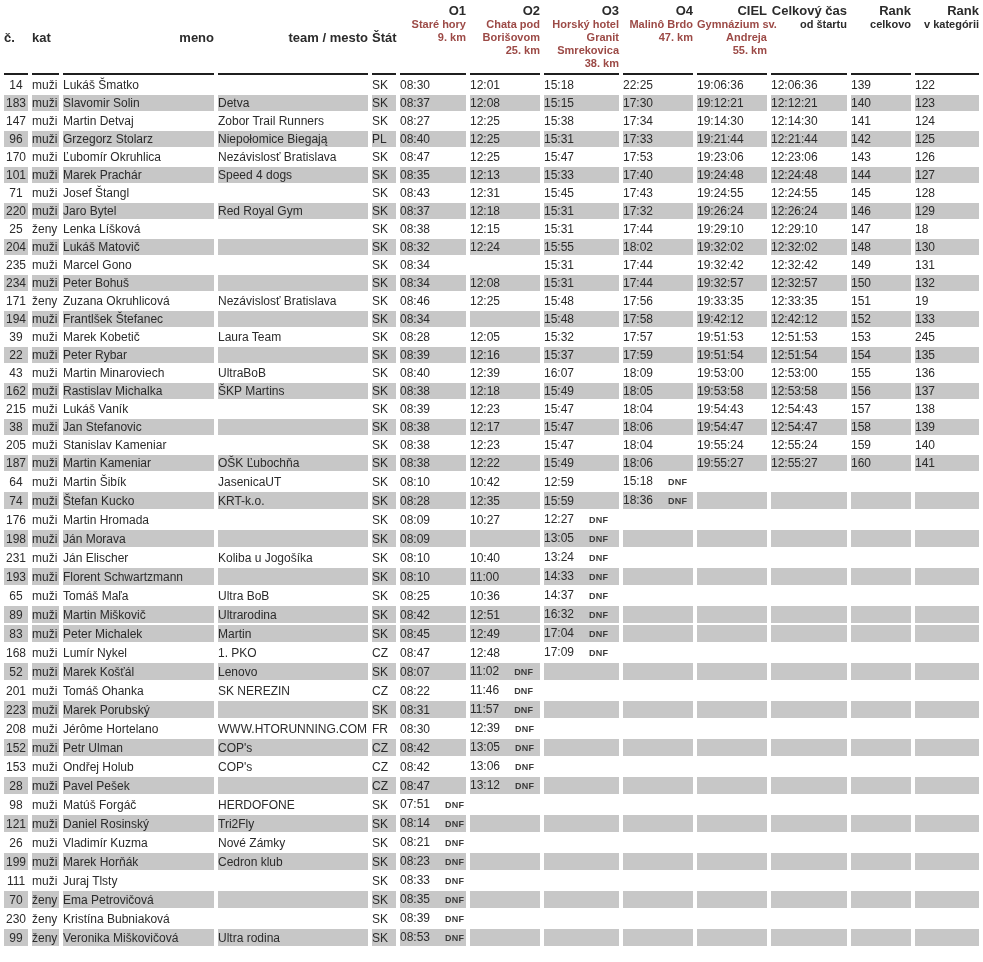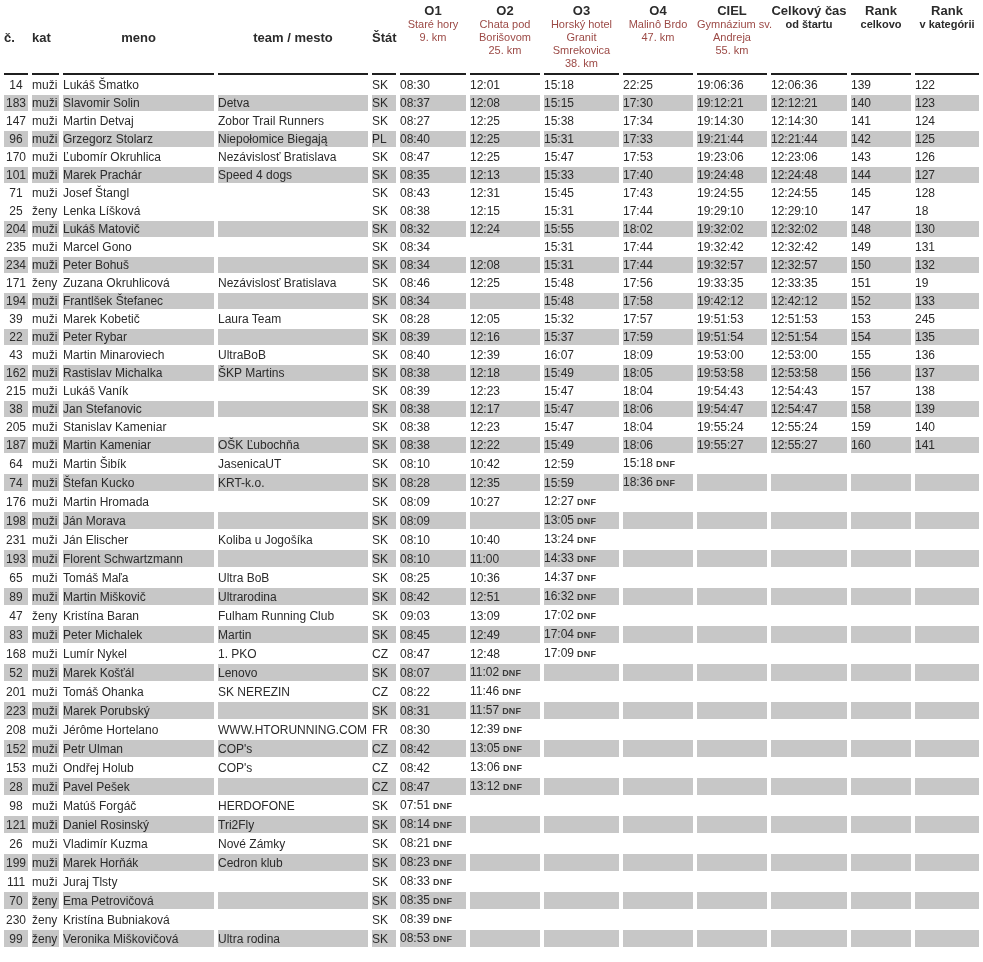--- a/index.html
+++ b/index.html
@@ -26,41 +26,41 @@
     border-bottom:2px solid var(--rule);
     padding:2px 0 3px 0;
     font-weight:700;
     font-size:13px;
     line-height:14px;
     white-space:nowrap;
     overflow:visible;
   }
   thead th .hmain{font-weight:700;font-size:13px;line-height:14px;}
   thead th .hsub{font-weight:700;font-size:11px;line-height:13px;}
-  thead th .hsub.red{color:var(--red);font-weight:400;}
+  thead th .hsub.red{color:var(--red);font-weight:700;}
   thead th .mid{margin-top:27px;}
 
   tbody td{
     height:16px;
     line-height:16px;
     font-size:12px;
     white-space:nowrap;
     overflow:hidden;
     padding:0;
   }
   tr.alt td{background:var(--alt-bg);}
   td.al-right{text-align:center;}
   td.al-left{text-align:left;}
   th.al-left{text-align:left;}
-  th.al-center{text-align:center;margin-top:46px;}
+  th.al-center{text-align:right;margin-top:46px;}
   .dnf{
     font-size:9px;
     font-weight:700;
     letter-spacing:.2px;
-    margin-left:3px;
+    margin-left:15px;
     color:#3a3a3a;
   }
 </style>
 </head>
 <body>
 
 <table>
   <colgroup>
     <col class="w0">
       <col class="w1">
@@ -235,20 +235,35 @@
         <td class="al-left">SK</td>
         <td class="al-left">08:43</td>
         <td class="al-left">12:31</td>
         <td class="al-left">15:45</td>
         <td class="al-left">17:43</td>
         <td class="al-left">19:24:55</td>
         <td class="al-left">12:24:55</td>
         <td class="al-left">145</td>
         <td class="al-left">128</td>
       </tr>
+      <tr class="alt">
+        <td class="al-right">220</td>
+        <td class="al-left">muži</td>
+        <td class="al-left">Jaro Bytel</td>
+        <td class="al-left">Red Royal Gym</td>
+        <td class="al-left">SK</td>
+        <td class="al-left">08:37</td>
+        <td class="al-left">12:18</td>
+        <td class="al-left">15:31</td>
+        <td class="al-left">17:32</td>
+        <td class="al-left">19:26:24</td>
+        <td class="al-left">12:26:24</td>
+        <td class="al-left">146</td>
+        <td class="al-left">129</td>
+      </tr>
       <tr class="">
         <td class="al-right">25</td>
         <td class="al-left">ženy</td>
         <td class="al-left">Lenka Líšková</td>
         <td class="al-left"></td>
         <td class="al-left">SK</td>
         <td class="al-left">08:38</td>
         <td class="al-left">12:15</td>
         <td class="al-left">15:31</td>
         <td class="al-left">17:44</td>
@@ -565,35 +580,20 @@
         <td class="al-left">SK</td>
         <td class="al-left">08:42</td>
         <td class="al-left">12:51</td>
         <td class="al-left"><span>16:32</span><span class="dnf">DNF</span></td>
         <td class="al-left"></td>
         <td class="al-left"></td>
         <td class="al-left"></td>
         <td class="al-left"></td>
         <td class="al-left"></td>
       </tr>
-      <tr class="">
-        <td class="al-right">47</td>
-        <td class="al-left">ženy</td>
-        <td class="al-left">Kristína Baran</td>
-        <td class="al-left">Fulham Running Club</td>
-        <td class="al-left">SK</td>
-        <td class="al-left">09:03</td>
-        <td class="al-left">13:09</td>
-        <td class="al-left"><span>17:02</span><span class="dnf">DNF</span></td>
-        <td class="al-left"></td>
-        <td class="al-left"></td>
-        <td class="al-left"></td>
-        <td class="al-left"></td>
-        <td class="al-left"></td>
-      </tr>
       <tr class="alt">
         <td class="al-right">83</td>
         <td class="al-left">muži</td>
         <td class="al-left">Peter Michalek</td>
         <td class="al-left">Martin</td>
         <td class="al-left">SK</td>
         <td class="al-left">08:45</td>
         <td class="al-left">12:49</td>
         <td class="al-left"><span>17:04</span><span class="dnf">DNF</span></td>
         <td class="al-left"></td>

